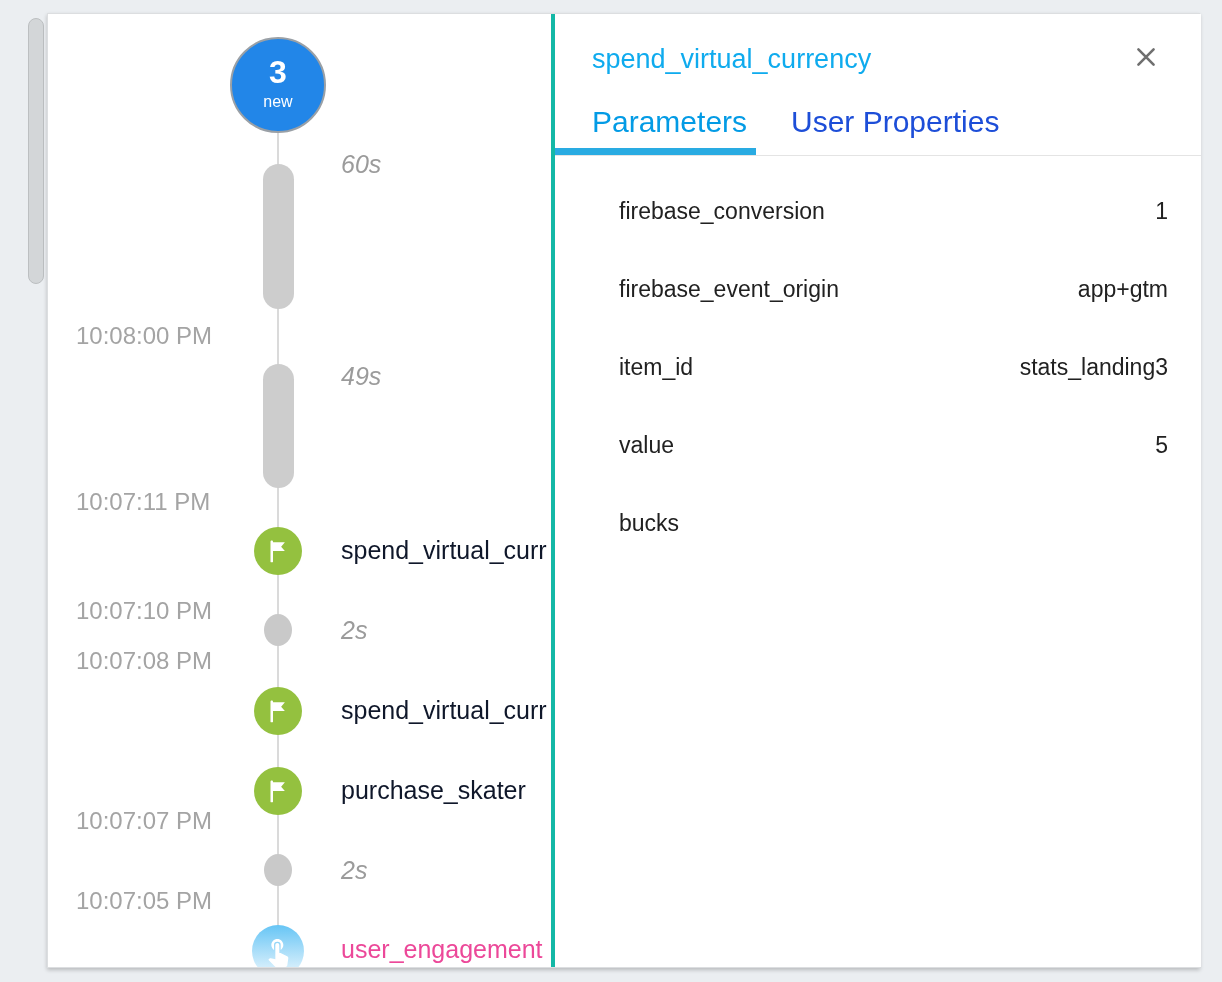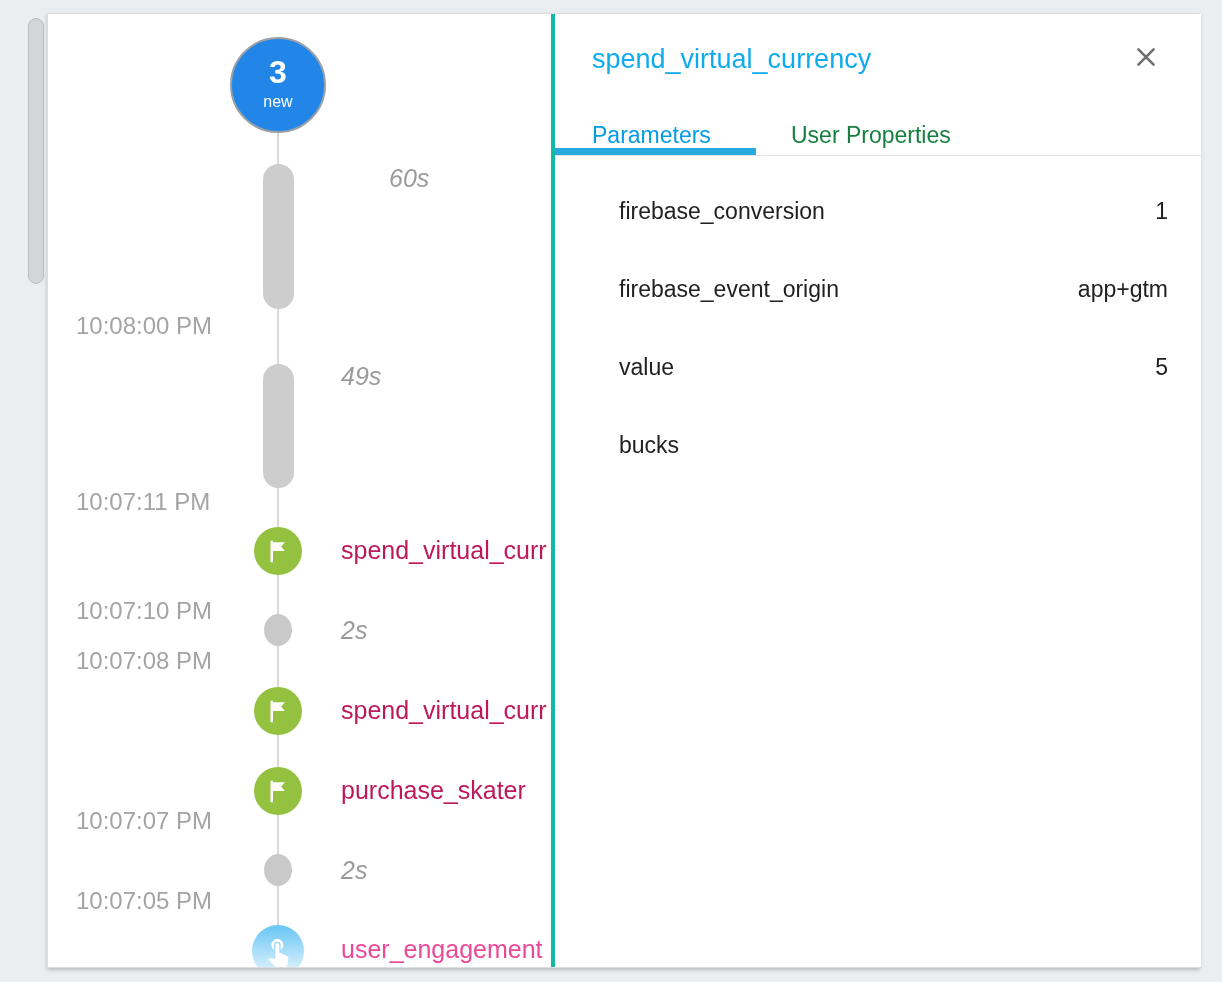--- a/index.html
+++ b/index.html
@@ -56,40 +56,40 @@
   }
   .event-icon {
     position:absolute; left:206px; width:48px; height:48px; border-radius:50%;
     display:flex; align-items:center; justify-content:center;
   }
   .event-icon.flag { background:var(--flag_green,#94c13f); }
   .event-icon.touch {
     background:linear-gradient(180deg, var(--engagement_blue,#66c5f5) 0%, #aadef9 50%, #eaf7fe 100%);
   }
   .event-label {
-    position:absolute; left:293px; width:210px; font-size:25px; color:#be185d;
+    position:absolute; left:293px; width:210px; font-size:25px; color:#0f172a;
     line-height:28px; white-space:nowrap; overflow:hidden;
   }
   .event-label.faded { color:#ec4899; }
   
   .detail-panel {
     position:absolute; left:503px; top:0; width:650px; height:100%;
     background:#fff; border-left:4px solid #14b8a6;
   }
   .detail-title {
     position:absolute; left:37px; top:30px; font-size:27px;
     color:var(--accent_blue,#0fabee); white-space:nowrap;
   }
   .close-btn {
     position:absolute; right:42px; top:30px; width:26px; height:26px;
     cursor:pointer; display:flex; align-items:center; justify-content:center;
   }
-  .tab { position:absolute; top:108px; font-size:23px; line-height:26px; cursor:pointer; }
+  .tab { position:absolute; top:95px; font-size:30px; line-height:26px; cursor:pointer; }
   .tab.active { left:37px; color:var(--tab_blue,#039be5); }
-  .tab.inactive { left:236px; color:#15803d; }
+  .tab.inactive { left:236px; color:#1d4ed8; }
   .tab-underline {
     position:absolute; left:0; top:134px; width:201px; height:7px;
     background:var(--underline_blue,#29abe2);
   }
   .tab-hairline {
     position:absolute; left:0; top:141px; right:0; height:1px; background:#e4e4e4;
   }
   .params { position:absolute; left:0; top:142px; right:0; padding-top:16px; }
   .param-row {
     height:78px; display:flex; align-items:center; justify-content:space-between;
@@ -107,23 +107,23 @@
 
   <div class="timeline-panel">
     <div class="timeline-line"></div>
 
     <div class="new-badge">
       <span class="count">3</span>
       <span class="label">new</span>
     </div>
 
     <div class="session-pill" style="top:150px; height:145px;"></div>
-    <div class="duration" style="top:150px;margin-left:48px;">60s</div>
-
-    <div class="timestamp" style="top:299px;">10:08:00 PM</div>
+    <div class="duration" style="top:136px;">60s</div>
+
+    <div class="timestamp" style="top:309px;">10:08:00 PM</div>
 
     <div class="session-pill" style="top:350px; height:124px;"></div>
     <div class="duration" style="top:348px;">49s</div>
 
     <div class="timestamp" style="top:475px;">10:07:11 PM</div>
 
     <div class="event-icon flag" style="top:513px;">
       <svg width="30" height="30" viewBox="0 0 24 24">
         <path fill="#ffffff" d="M7 3.5c.55 0 1 .45 1 1V5h9.5l-3 3.5 3 3.5H8v8.5c0 .3-.45.5-1 .5s-1-.2-1-.5V4.5c0-.55.45-1 1-1z"></path>
       </svg>
@@ -183,20 +183,24 @@
     <div class="params">
       <div class="param-row">
         <span class="param-name">firebase_conversion</span>
         <span class="param-value">1</span>
       </div>
       <div class="param-row">
         <span class="param-name">firebase_event_origin</span>
         <span class="param-value">app+gtm</span>
       </div>
       <div class="param-row">
+        <span class="param-name">item_id</span>
+        <span class="param-value">stats_landing3</span>
+      </div>
+      <div class="param-row">
         <span class="param-name">value</span>
         <span class="param-value">5</span>
       </div>
       <div class="param-row">
         <span class="param-value">bucks</span>
       </div>
     </div>
   </div>
 
 </div>

